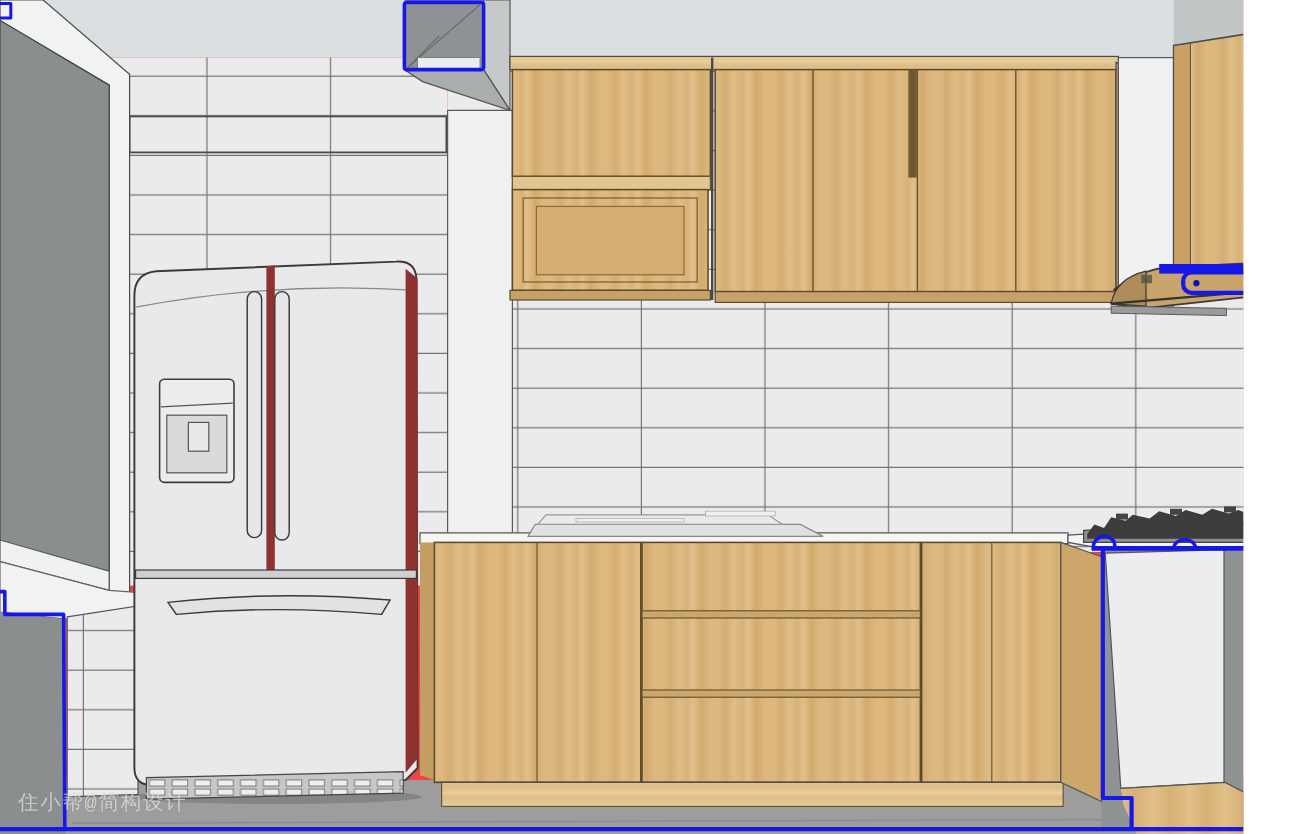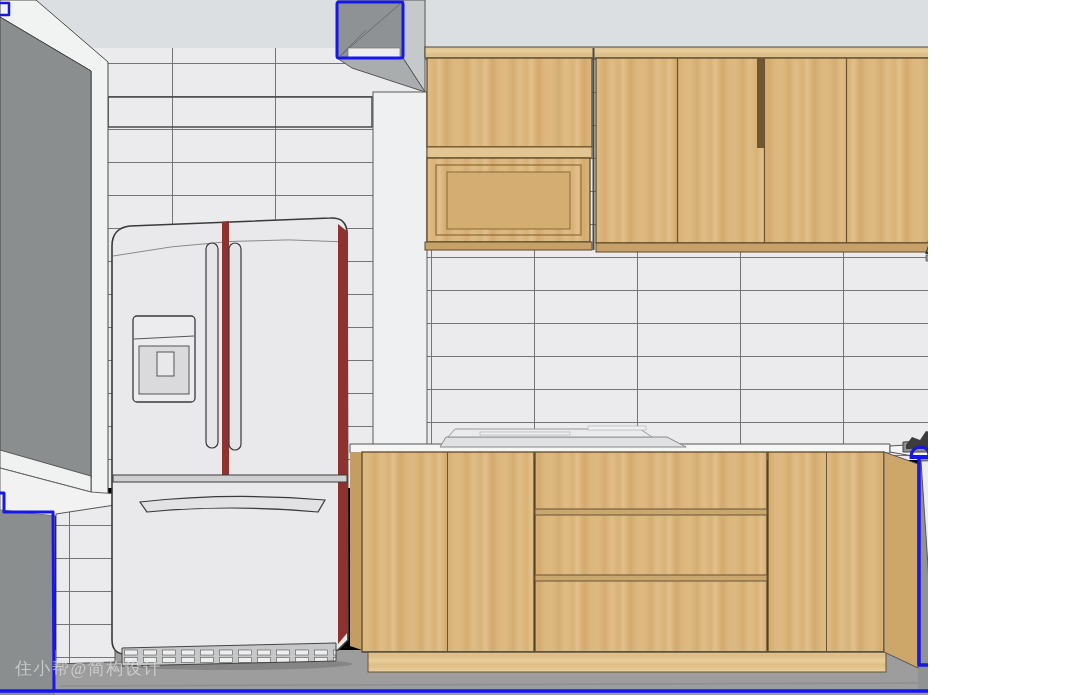--- a/index.html
+++ b/index.html
@@ -1,18 +1,18 @@
 <!DOCTYPE html>
 <html style="--selection: #1717e8; --ceiling: #dcdfe1; --tile: #ebebed; --tile-joint: #757575; --wall-gray: #8b8e8f; --wall-dark: #85888a; --floor: #9d9d9d; --counter: #f5f5f6; --wood: #dcb87e; --wood-dark: #c49d63; --wood-light: #e7cb97; --wood-floor: #ddbb85; --fridge: #e9e9eb; --fridge-accent: #8e3230; --cooktop: #3c3c3c; --outline: #3f3f3f;"><head>
 <meta charset="utf-8">
 <style>
   html,body{margin:0;padding:0;background:#ffffff;}
   .stage{
-    position:relative;width:928px;height:695px;overflow:hidden;
-    background:#000000;font-family:Liberation Serif, serif;
+    position:relative;width:1036px;height:695px;overflow:hidden;
+    background:#ef4444;font-family:Liberation Mono, monospace;
   }
   .scene{position:absolute;left:0;top:0;display:block;}
   .sel-stroke{stroke:var(--selection,#1717e8);fill:none;stroke-linejoin:round;stroke-linecap:square;}
   .sel-fill{fill:var(--selection,#1717e8);}
   .red{fill:var(--fridge-accent,#8e3230);}
   .watermark{
     position:absolute;left:15px;top:657px;
     font-size:17px;letter-spacing:1.5px;
     color:rgba(255,255,255,0.55);
     text-shadow:0 0 1px rgba(120,120,120,0.35);

